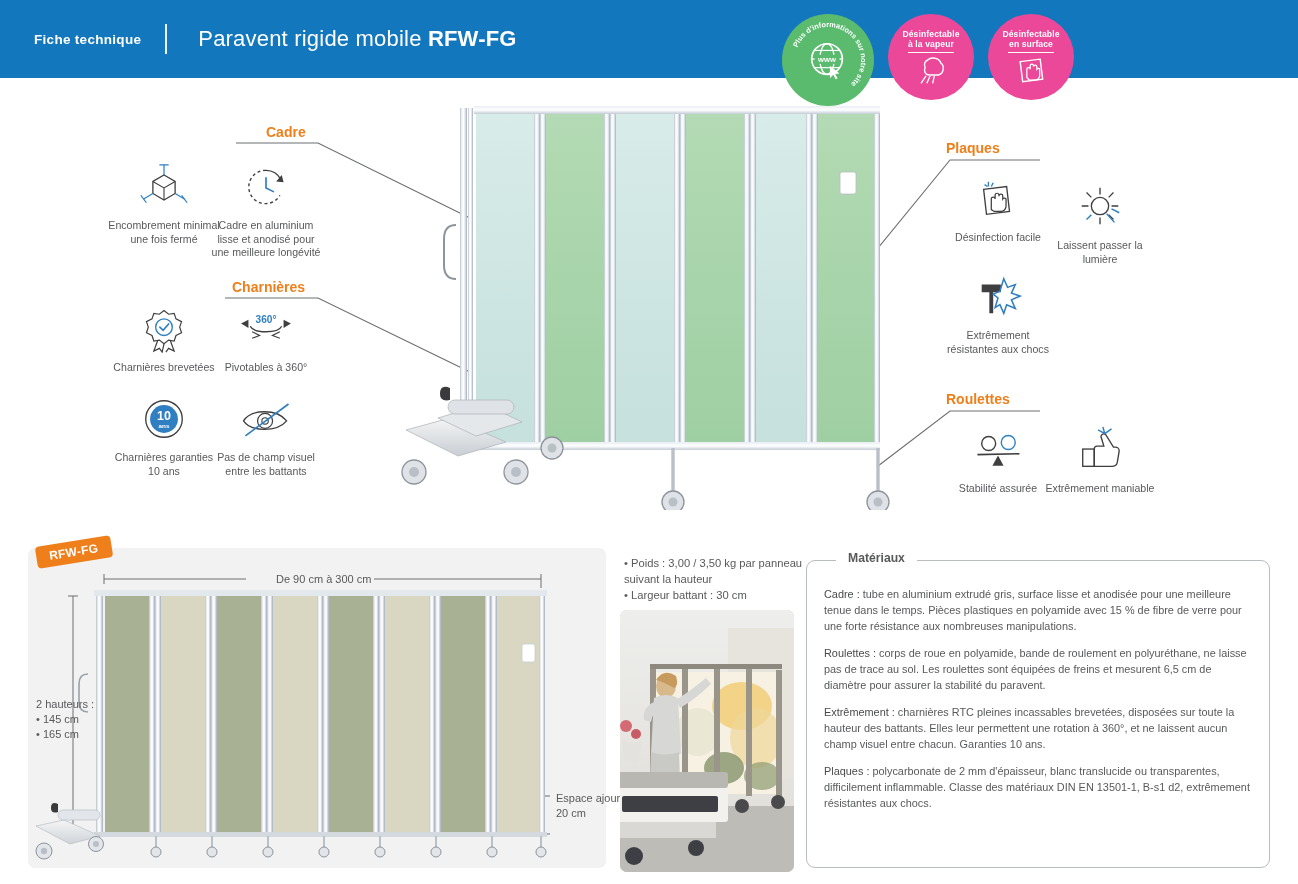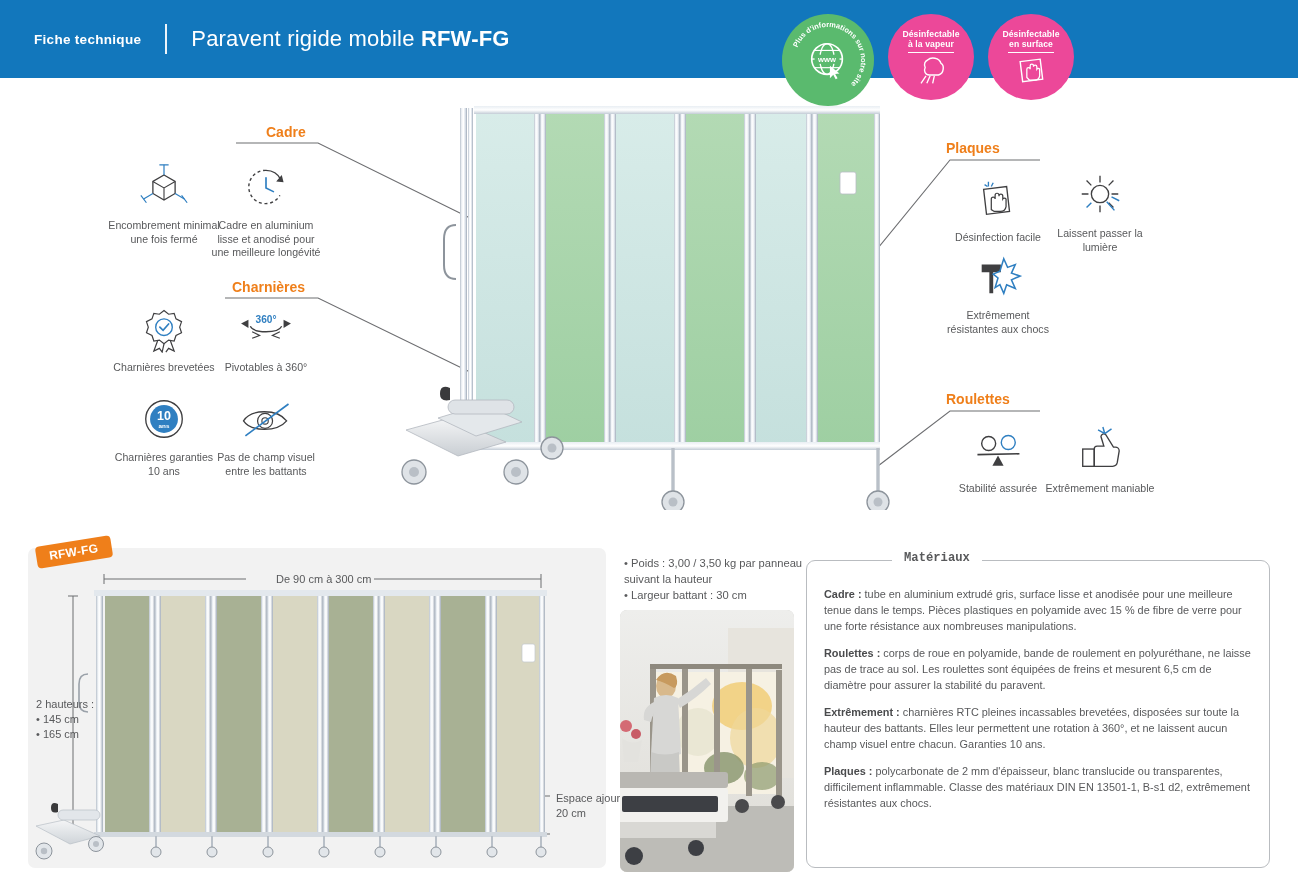--- a/index.html
+++ b/index.html
@@ -23,21 +23,21 @@
     margin-left: 34px;
     color: #ffffff;
     font-size: 13.5px; font-weight: bold;
     letter-spacing: .3px;
   }
   .hdr-sep {
     width: 2px; height: 30px; background: #ffffff;
     margin: 0 24px; opacity: .92;
   }
   .hdr-title {
-    color: #ffffff; font-size: 22px; letter-spacing: .2px;
+    color: #ffffff; font-size: 22px; letter-spacing: .2px; margin-left: 7px;
   }
   .hdr-title b { font-weight: bold; }
 
   
   .hdr-notch {
     position: absolute; left: 0; top: 78px;
     width: 14px; height: 14px; background: #ffffff;
   }
 
   
@@ -102,31 +102,31 @@
     background: #cfcfcb;
   }
 
   
   .matcard {
     position: absolute; left: 806px; top: 560px;
     width: 464px; height: 308px;
     border: 1.3px solid #b9bcc0; border-radius: 9px;
   }
   .mat-title {
-    position: absolute; left: 892px; top: 551px;
+    position: absolute; left: 836px; top: 551px;
     background: #ffffff; padding: 0 12px;
-    color: #58595b; font-size: 12.2px; font-weight: bold; font-family: Liberation Mono, monospace;
+    color: #58595b; font-size: 12.2px; font-weight: bold;
   }
   .mat-body {
     position: absolute; left: 824px; top: 586px;
     width: 430px;
     color: #58595b; font-size: 10.9px; line-height: 1.47;
   }
   .mat-body p { margin-bottom: 11px; }
-  .mat-body b { font-weight: bold; color: #4a4b4d; }
+  .mat-body b { font-weight: normal; color: #4a4b4d; }
 </style>
 </head>
 <body>
 
 <div class="page">
 
   <div class="header">
     <div class="hdr-kicker">Fiche technique</div>
     <div class="hdr-sep"></div>
     <div class="hdr-title"><span>Paravent rigide mobile </span><b>RFW-FG</b></div>
@@ -273,33 +273,33 @@
     <div class="ico">
       <svg width="46" height="46" viewBox="0 0 48 48">
         <path d="M9 14 L33 11 L36 37 L12 40 Z" fill="none" stroke="#3f3f41" stroke-width="1.4"></path>
         <path d="M17 35 L17 24 a2 2 0 0 1 4 0 L21 20 a2 2 0 0 1 4 0 L25 21 a2 2 0 0 1 4 0 L29 24 a2 2 0 0 1 3.4 0 L32.4 32 a6 6 0 0 1 -6 5 L20 37 Z" fill="none" stroke="#3f3f41" stroke-width="1.3"></path>
         <path d="M14 6 L14 11 M10 9 L13 11 M19 7 L17 11" stroke="#2f7fc1" stroke-width="1.4"></path>
       </svg>
     </div>
     <div class="cap">Désinfection facile</div>
   </div>
 
-  <div class="feat" style="left:1044px;top:168px">
+  <div class="feat" style="left:1044px;top:180px">
     <div class="ico">
       <svg width="50" height="50" viewBox="0 0 52 52">
         <circle cx="26" cy="25" r="9" fill="none" stroke="#3f3f41" stroke-width="1.4"></circle>
         <path d="M26 6 L26 13 M26 37 L26 44 M7 25 L14 25 M38 25 L45 25" stroke="#3f3f41" stroke-width="1.4"></path>
         <path d="M12 11 L17 16 M35 34 L40 39 M40 11 L35 16" stroke="#3f3f41" stroke-width="1.4"></path>
         <path d="M17 34 L12 39 M33 33 L41 42 M38 28 L46 32" stroke="#2f7fc1" stroke-width="1.5"></path>
       </svg>
     </div>
     <div class="cap">Laissent passer la lumière</div>
   </div>
 
-  <div class="feat" style="left:942px;top:250px">
+  <div class="feat" style="left:942px;top:270px">
     <div class="ico">
       <svg width="52" height="48" viewBox="0 0 54 50">
         <path d="M10 12 L30 12 L30 20 L22 20 L22 42 L18 42 L18 20 L10 20 Z" fill="#3f3f41"></path>
         <path d="M33 6 L37 15 L45 12 L41 21 L50 24 L41 28 L45 37 L36 33 L33 42 L29 33 L24 36 L27 26 L22 22 L29 19 Z" fill="none" stroke="#2f7fc1" stroke-width="1.6"></path>
       </svg>
     </div>
     <div class="cap">Extrêmement résistantes aux chocs</div>
   </div>
 
   <div class="feat" style="left:1044px;top:423px">

